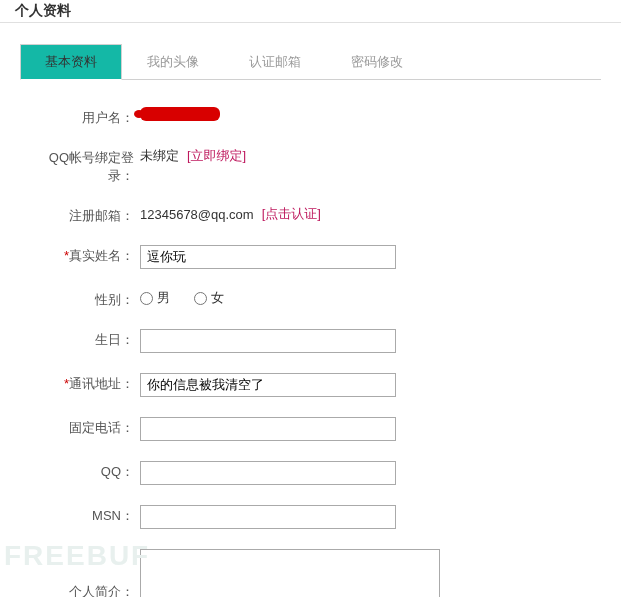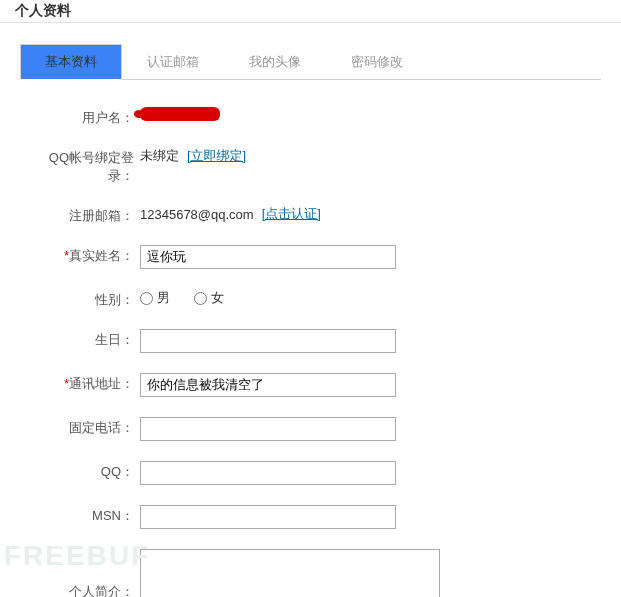--- a/index.html
+++ b/index.html
@@ -34,21 +34,21 @@
       border: 1px solid transparent;
       border-bottom: none;
       position: relative;
       bottom: -1px;
       background: transparent;
     }
     .tab.active {
       color: #333;
       border: 1px solid #d0d0d0;
       border-bottom: 1px solid #fff;
-      background: #3b82f6;
+      background: #14b8a6;
     }
     .form-area {
       padding: 25px 10px 20px 10px;
     }
     .form-row {
       display: flex;
       align-items: flex-start;
       margin-bottom: 18px;
     }
     .form-label {
@@ -79,22 +79,21 @@
     textarea {
       border: 1px solid #aaa;
       width: 300px;
       height: 90px;
       padding: 4px 6px;
       font-size: 13px;
       font-family: inherit;
       resize: none;
     }
     .link-inline {
-      color: #0369a1;
-      text-decoration: underline;
+      color: #be185d;
       cursor: pointer;
     }
     .radio-item {
       display: inline-flex;
       align-items: center;
       margin-right: 16px;
       gap: 4px;
     }
     .redacted {
       display: inline-block;
@@ -128,22 +127,22 @@
     }
   </style>
 </head>
 <body>
 
 <div class="page-title">个人资料</div>
 
 <div class="tabs-wrap">
   <div class="tabs">
     <div class="tab active">基本资料</div>
+    <div class="tab">我的头像</div>
     <div class="tab">认证邮箱</div>
-    <div class="tab">我的头像</div>
     <div class="tab">密码修改</div>
   </div>
 
   <div class="form-area">
 
     <div class="form-row">
       <div class="form-label">用户名：</div>
       <div class="form-value">
         <span class="redacted"></span>
       </div>

